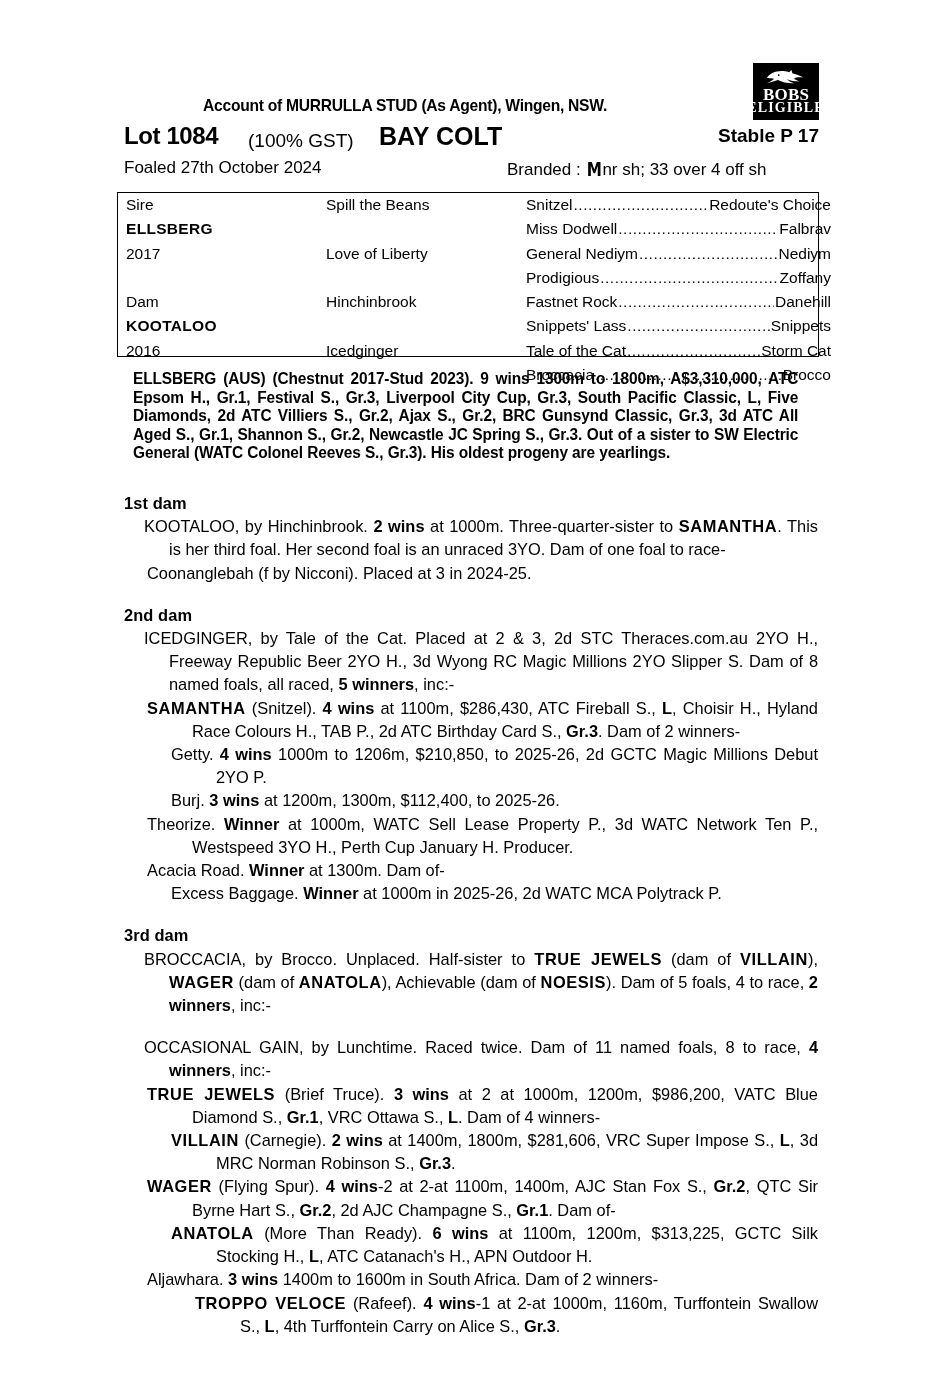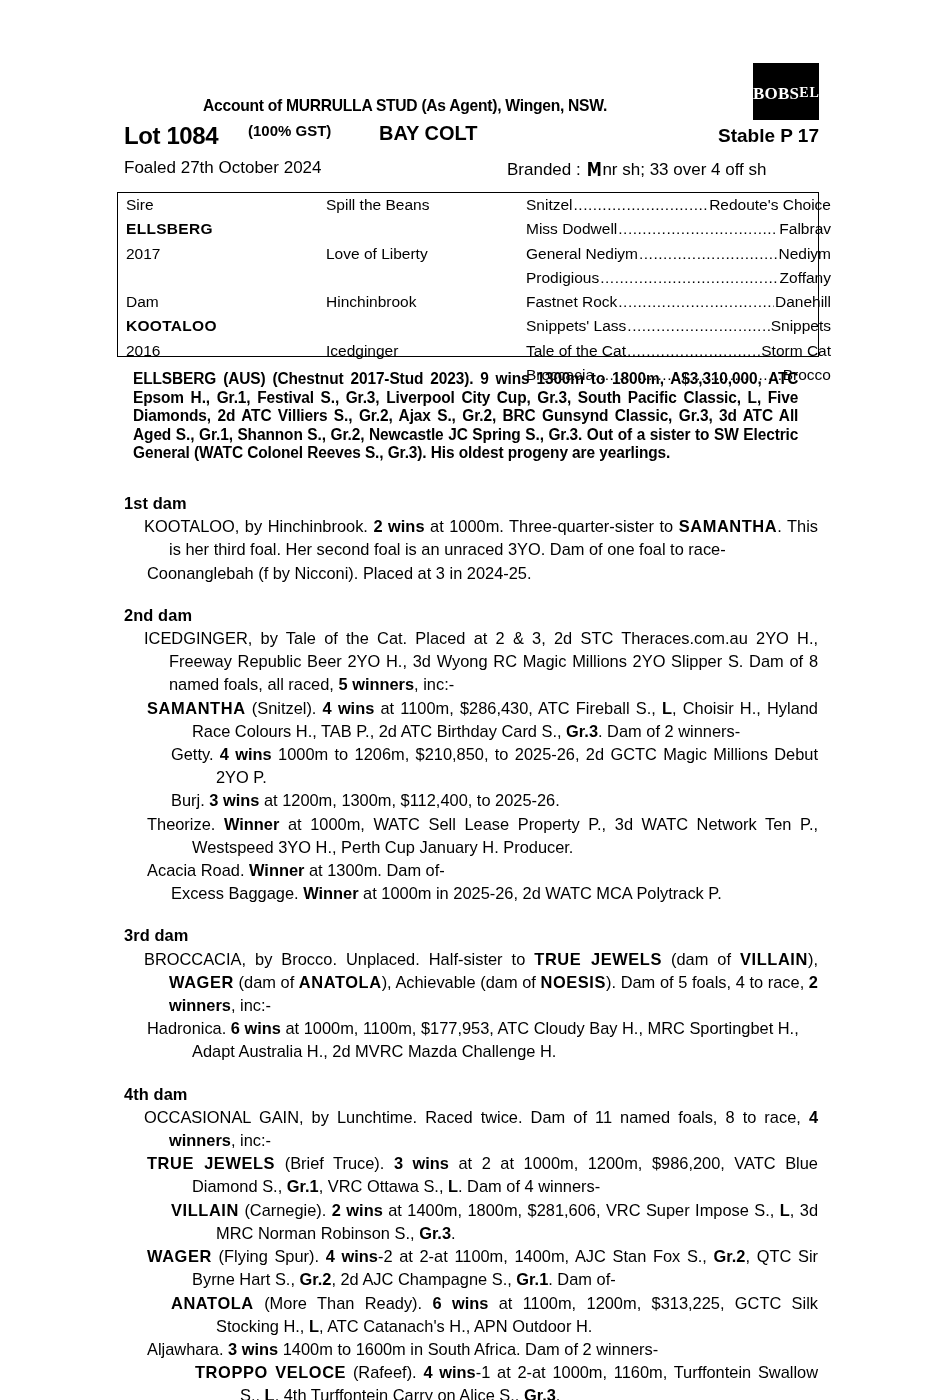--- a/index.html
+++ b/index.html
@@ -24,21 +24,21 @@
 
   
   .bobs-logo {
     position: absolute;
     left: 753px;
     top: 63px;
     width: 66px;
     height: 57px;
     background: #000000;
     display: flex;
-    flex-direction: row;
+    flex-direction: column;
     align-items: center;
     justify-content: flex-start;
     padding-top: 3px;
     box-sizing: border-box;
   }
   .bobs-horse {
     width: 46px;
     height: 20px;
     display: block;
   }
@@ -85,29 +85,29 @@
     position: absolute;
     left: 0;
     top: 0;
     font-size: 24px;
     font-weight: bold;
     letter-spacing: -0.4px;
   }
   .gst {
     position: absolute;
     left: 124px;
-    top: 0;
-    font-size: 15px;
-    font-weight: bold;
+    top: 8px;
+    font-size: 19px;
+    font-weight: normal;
   }
   .colour-sex {
     position: absolute;
     left: 255px;
     top: 0px;
-    font-size: 20px;
+    font-size: 25px;
     font-weight: bold;
     letter-spacing: 0px;
   }
   .stable {
     position: absolute;
     right: 0;
     top: 3px;
     font-size: 19px;
     font-weight: bold;
   }
@@ -332,23 +332,21 @@
       <div class="para ind1">ICEDGINGER, by Tale of the Cat. Placed at 2 &amp; 3, 2d STC Theraces.com.au 2YO H., Freeway Republic Beer 2YO H., 3d Wyong RC Magic Millions 2YO Slipper S. Dam of 8 named foals, all raced, <b class="hl">5 winners</b>, inc:-</div>
       <div class="para ind2"><b class="cap">SAMANTHA</b> (Snitzel). <b class="hl">4 wins</b> at 1100m, $286,430, ATC Fireball S., <b class="hl">L</b>, Choisir H., Hyland Race Colours H., TAB P., 2d ATC Birthday Card S., <b class="hl">Gr.3</b>. Dam of 2 winners-</div>
       <div class="para ind3">Getty. <b class="hl">4 wins</b> 1000m to 1206m, $210,850, to 2025-26, 2d GCTC Magic Millions Debut 2YO P.</div>
       <div class="para ind3">Burj. <b class="hl">3 wins</b> at 1200m, 1300m, $112,400, to 2025-26.</div>
       <div class="para ind2">Theorize. <b class="hl">Winner</b> at 1000m, WATC Sell Lease Property P., 3d WATC Network Ten P., Westspeed 3YO H., Perth Cup January H. Producer.</div>
       <div class="para ind2">Acacia Road. <b class="hl">Winner</b> at 1300m. Dam of-</div>
       <div class="para ind3 noj">Excess Baggage. <b class="hl">Winner</b> at 1000m in 2025-26, 2d WATC MCA Polytrack P.</div>
       <div class="gap"></div>
       <div class="dam-head">3rd dam</div>
       <div class="para ind1">BROCCACIA, by Brocco. Unplaced. Half-sister to <b class="cap">TRUE JEWELS</b> (dam of <b class="cap">VILLAIN</b>), <b class="cap">WAGER</b> (dam of <b class="cap">ANATOLA</b>), Achievable (dam of <b class="cap">NOESIS</b>). Dam of 5 foals, 4 to race, <b class="hl">2 winners</b>, inc:-</div>
-      <div class="para ind2 noj">Hadronica. <b class="hl">6 wins</b> at 1000m, 1100m, $177,953, ATC Cloudy Bay H., MRC Sportingbet H., Adapt Australia H., 2d MVRC Mazda Challenge H.</div>
       <div class="gap"></div>
-      <div class="dam-head">4th dam</div>
       <div class="para ind1">OCCASIONAL GAIN, by Lunchtime. Raced twice. Dam of 11 named foals, 8 to race, <b class="hl">4 winners</b>, inc:-</div>
       <div class="para ind2"><b class="cap">TRUE JEWELS</b> (Brief Truce). <b class="hl">3 wins</b> at 2 at 1000m, 1200m, $986,200, VATC Blue Diamond S., <b class="hl">Gr.1</b>, VRC Ottawa S., <b class="hl">L</b>. Dam of 4 winners-</div>
       <div class="para ind3"><b class="cap">VILLAIN</b> (Carnegie). <b class="hl">2 wins</b> at 1400m, 1800m, $281,606, VRC Super Impose S., <b class="hl">L</b>, 3d MRC Norman Robinson S., <b class="hl">Gr.3</b>.</div>
       <div class="para ind2"><b class="cap">WAGER</b> (Flying Spur). <b class="hl">4 wins</b>-2 at 2-at 1100m, 1400m, AJC Stan Fox S., <b class="hl">Gr.2</b>, QTC Sir Byrne Hart S., <b class="hl">Gr.2</b>, 2d AJC Champagne S., <b class="hl">Gr.1</b>. Dam of-</div>
       <div class="para ind3"><b class="cap">ANATOLA</b> (More Than Ready). <b class="hl">6 wins</b> at 1100m, 1200m, $313,225, GCTC Silk Stocking H., <b class="hl">L</b>, ATC Catanach's H., APN Outdoor H.</div>
       <div class="para ind2">Aljawhara. <b class="hl">3 wins</b> 1400m to 1600m in South Africa. Dam of 2 winners-</div>
       <div class="para ind4"><b class="cap">TROPPO VELOCE</b> (Rafeef). <b class="hl">4 wins</b>-1 at 2-at 1000m, 1160m, Turffontein Swallow S., <b class="hl">L</b>, 4th Turffontein Carry on Alice S., <b class="hl">Gr.3</b>.</div>
     </div>
 
 </div>

